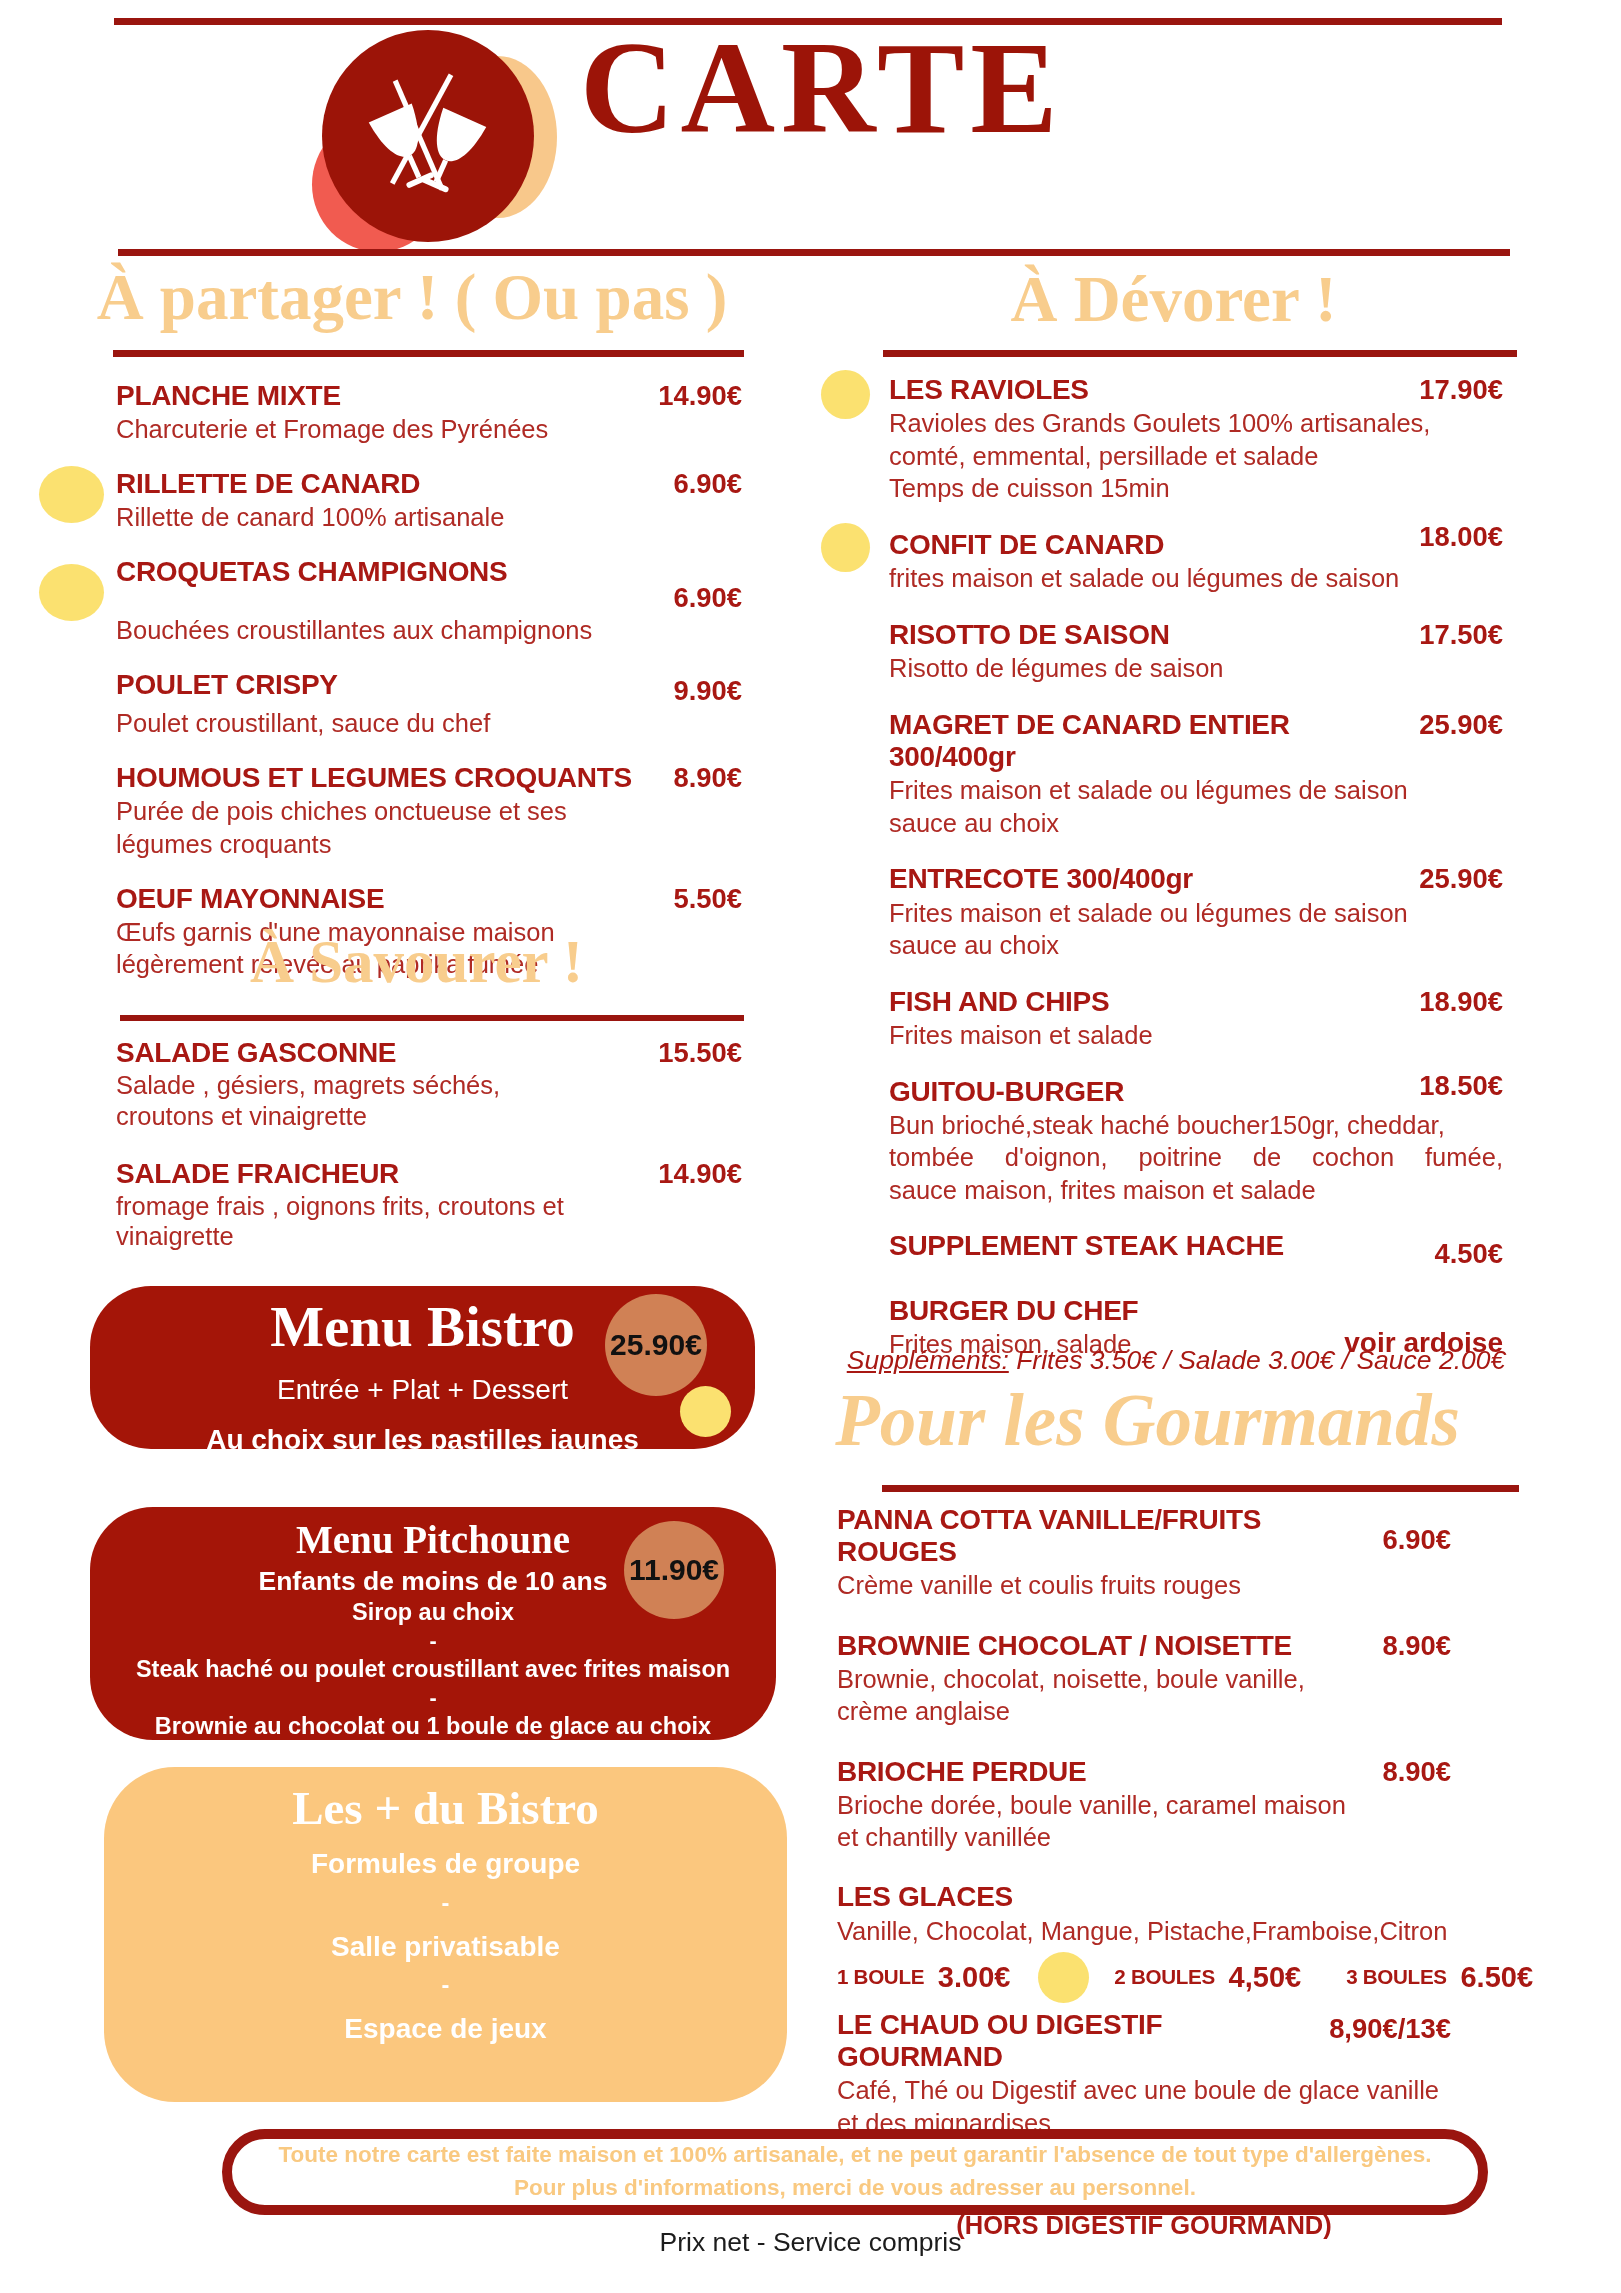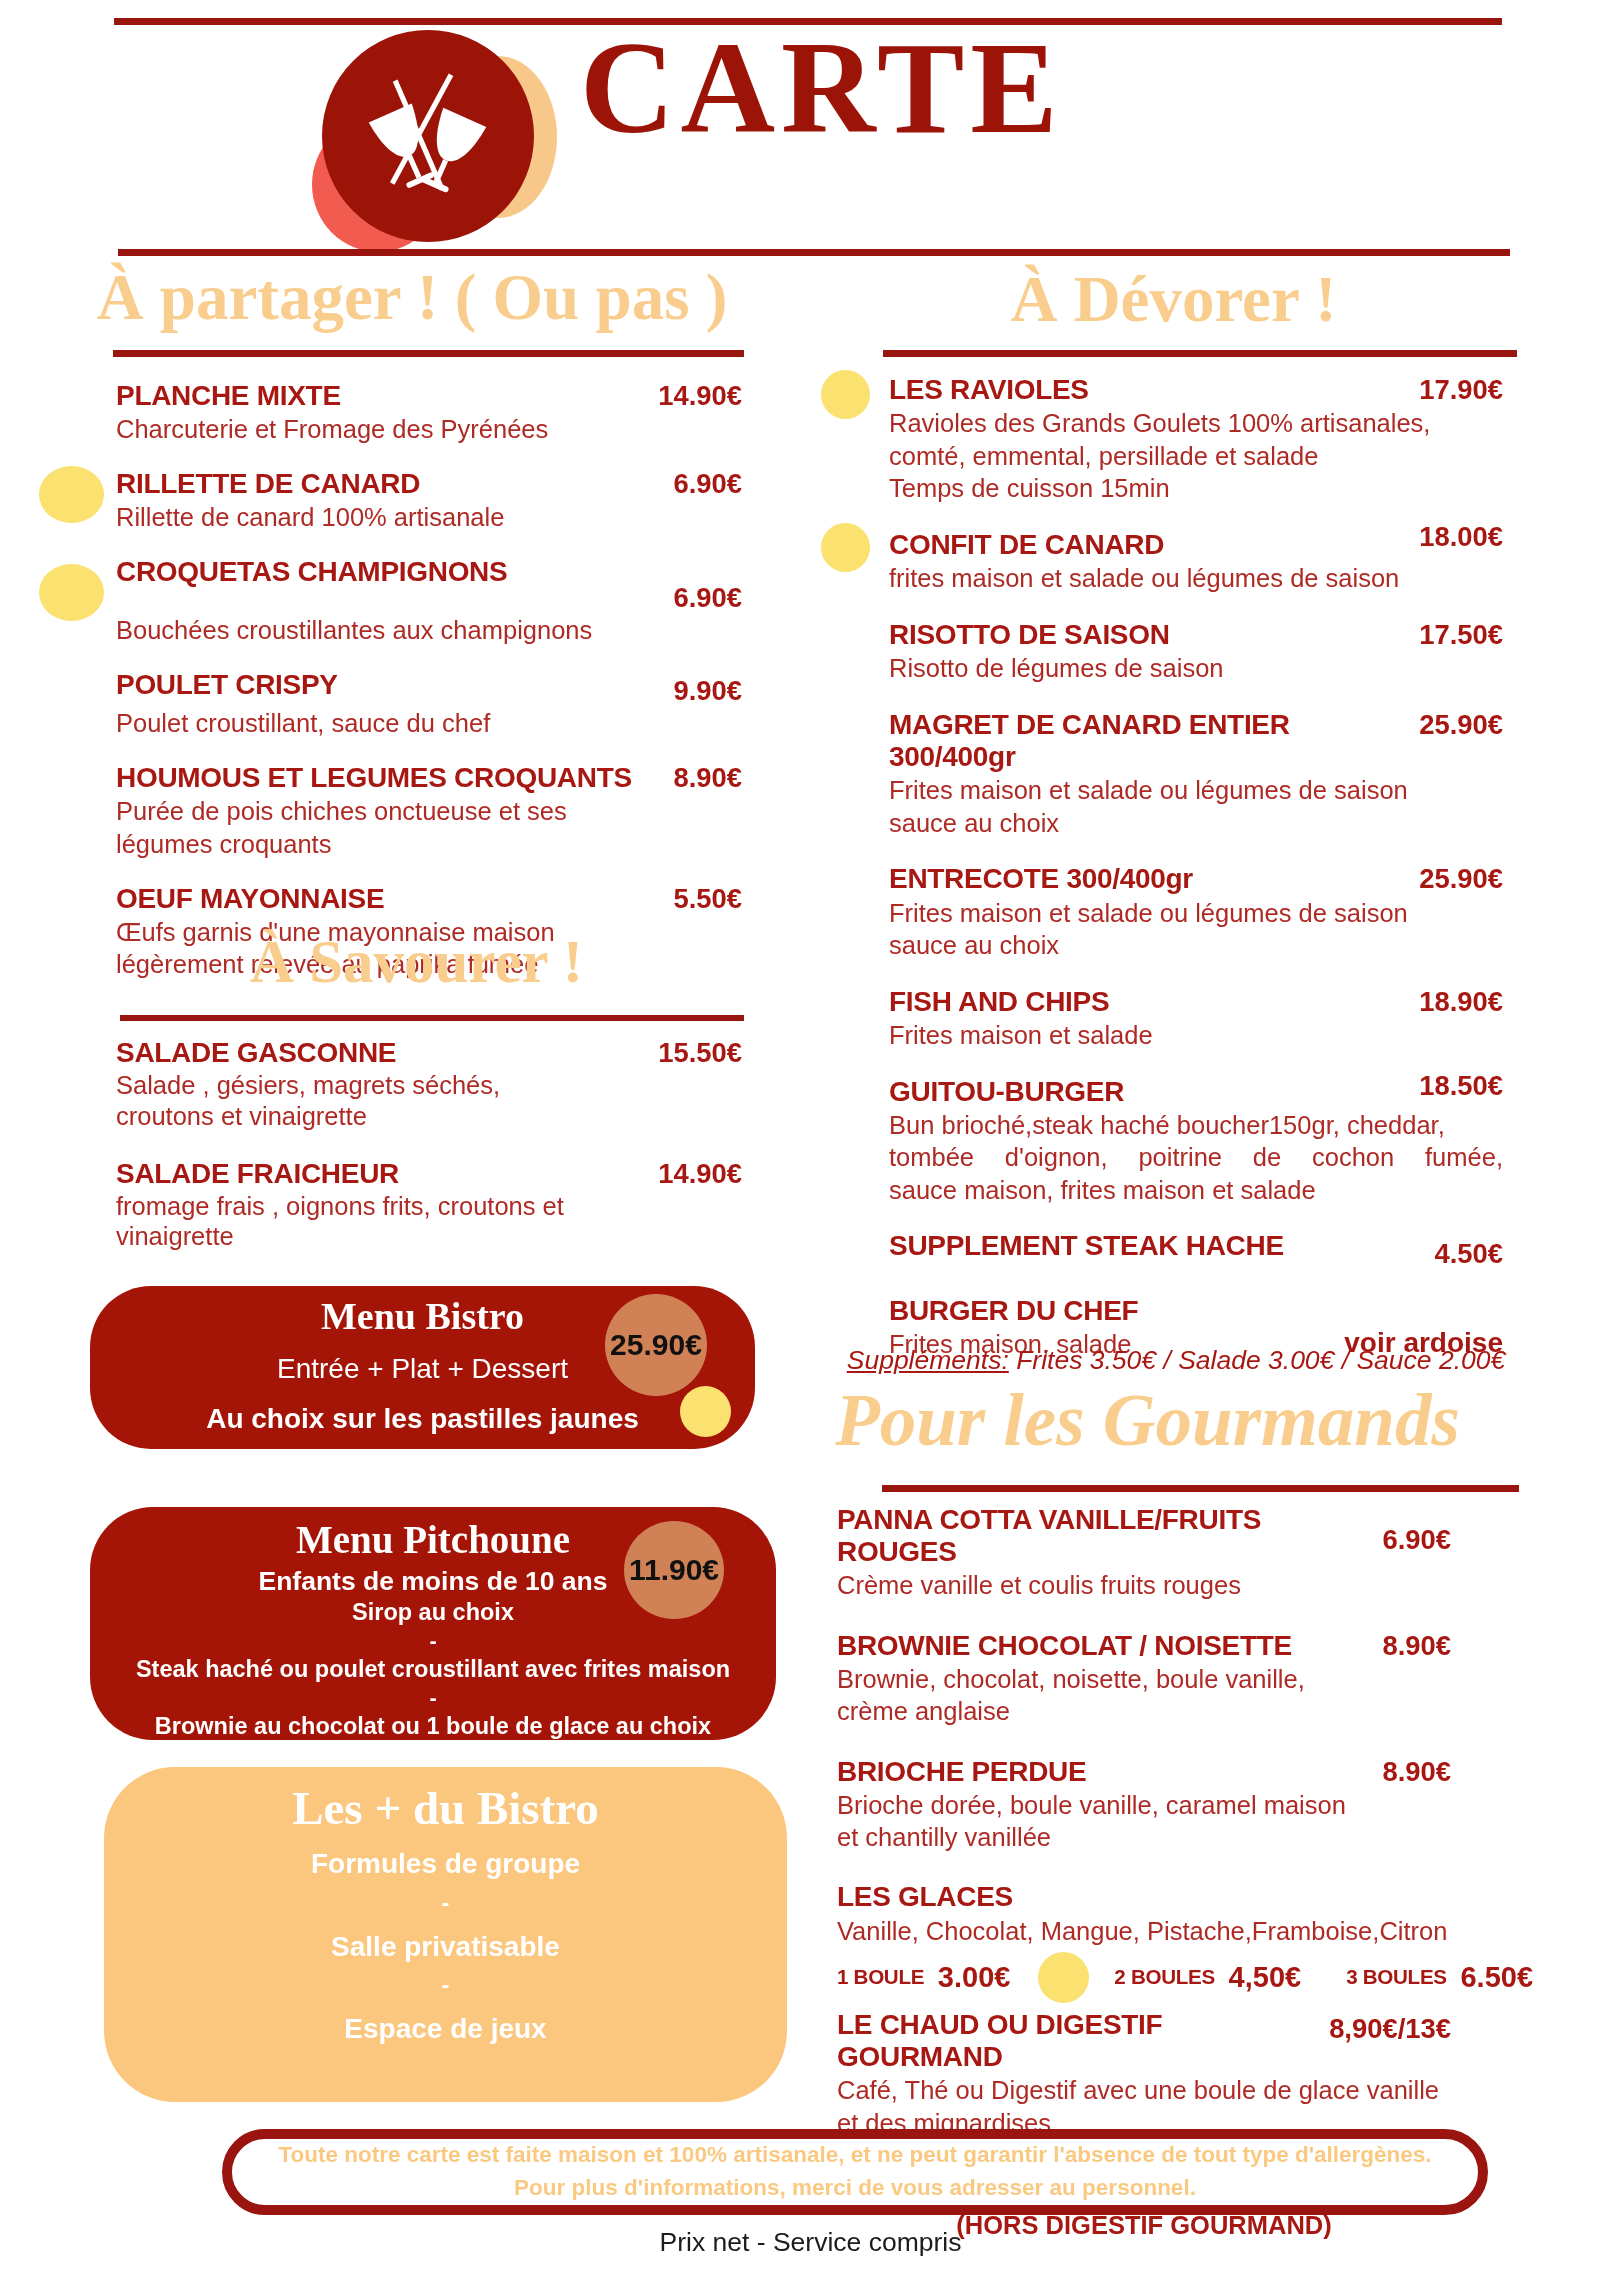--- a/index.html
+++ b/index.html
@@ -46,21 +46,21 @@
   .voir{font-weight:700;font-size:28px;color:#A81813;white-space:nowrap;}
   
   .suppl{position:absolute;left:828px;top:1345px;width:696px;text-align:center;
          font-style:italic;font-size:26.5px;color:#A81813;}
   .suppl .lab{text-decoration:underline;}
   
   .redbox{position:absolute;background:#A41508;color:#fff;text-align:center;}
   #box-bistro{left:90px;top:1286px;width:665px;height:163px;border-radius:61px;}
   #box-pitchoune{left:90px;top:1507px;width:686px;height:233px;border-radius:63px;}
   .box-title{font-family:"Liberation Serif",serif;font-weight:600;line-height:1.1;}
-  #box-bistro .box-title{font-size:38px;margin-top:9.8px;}
+  #box-bistro .box-title{font-size:57px;margin-top:9.8px;}
   #box-pitchoune .box-title{font-size:39px;margin-top:11.8px;}
   .b-line1{font-size:28px;margin-top:15.7px;}
   .b-line2{font-size:28px;font-weight:700;margin-top:17.6px;}
   .p0{font-size:26.5px;font-weight:700;margin-top:3.9px;}
   .p1{font-size:23.5px;font-weight:700;margin-top:2px;}
   .pd{font-size:21.6px;font-weight:700;margin-top:2px;}
   .p2{font-size:23.5px;font-weight:700;margin-top:2px;text-align:center;}
   .badge{position:absolute;background:#D08155;border-radius:50%;display:flex;
          align-items:center;justify-content:center;color:#111;font-weight:700;}
   #badge-bistro{left:515px;top:7.8px;width:102px;height:102px;font-size:30px;}

